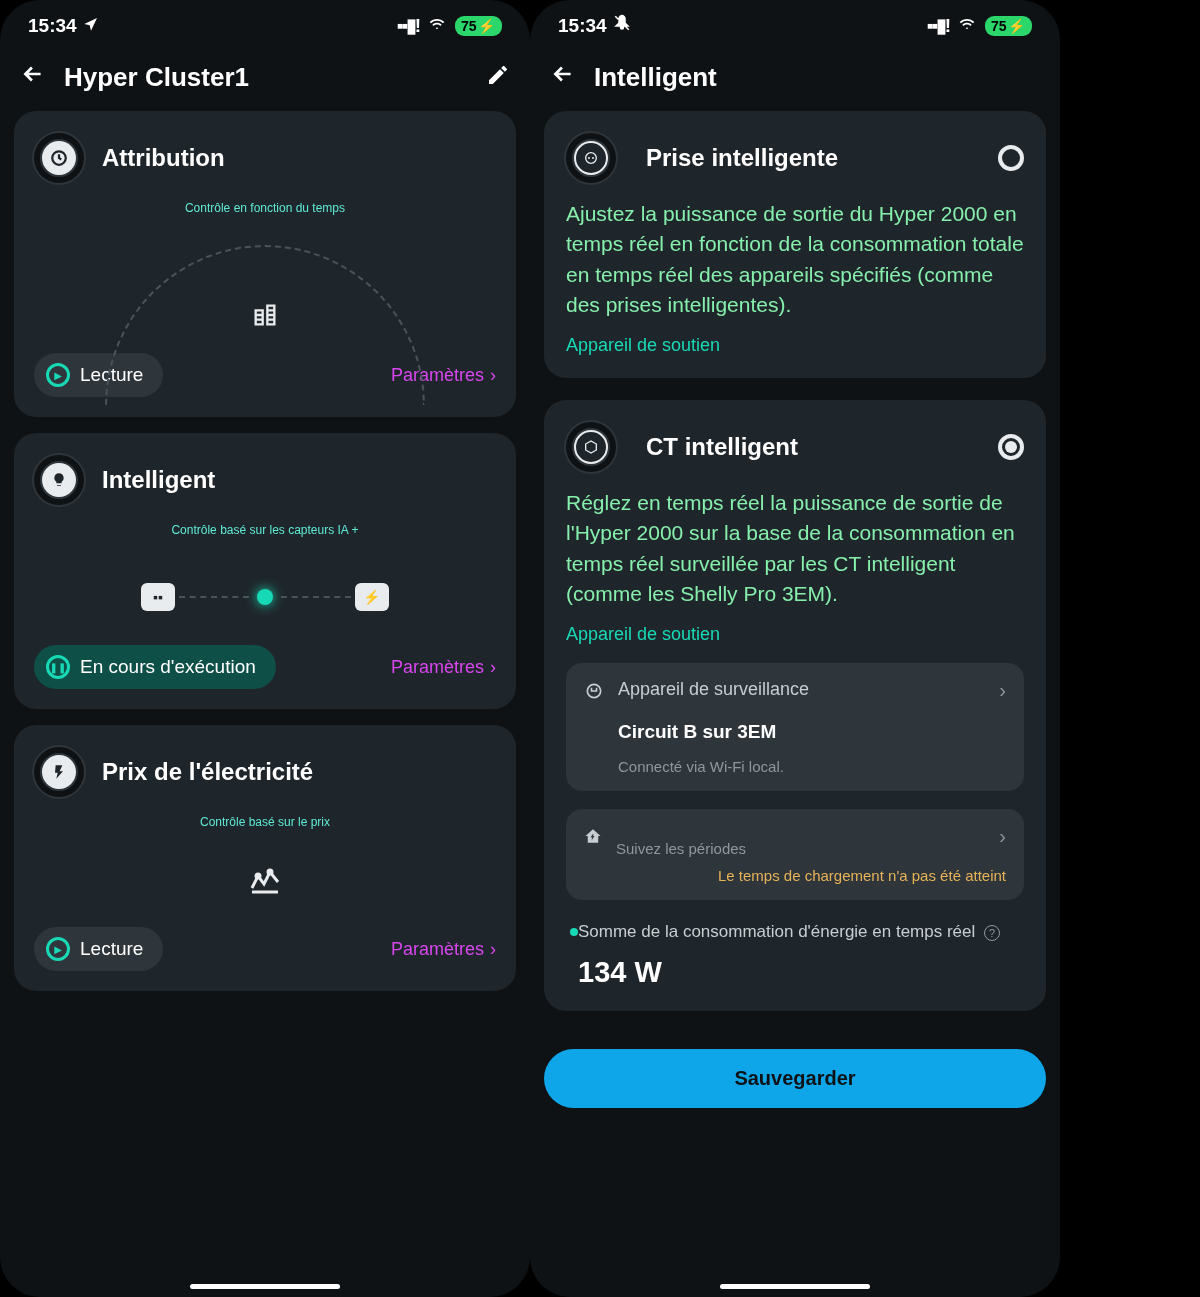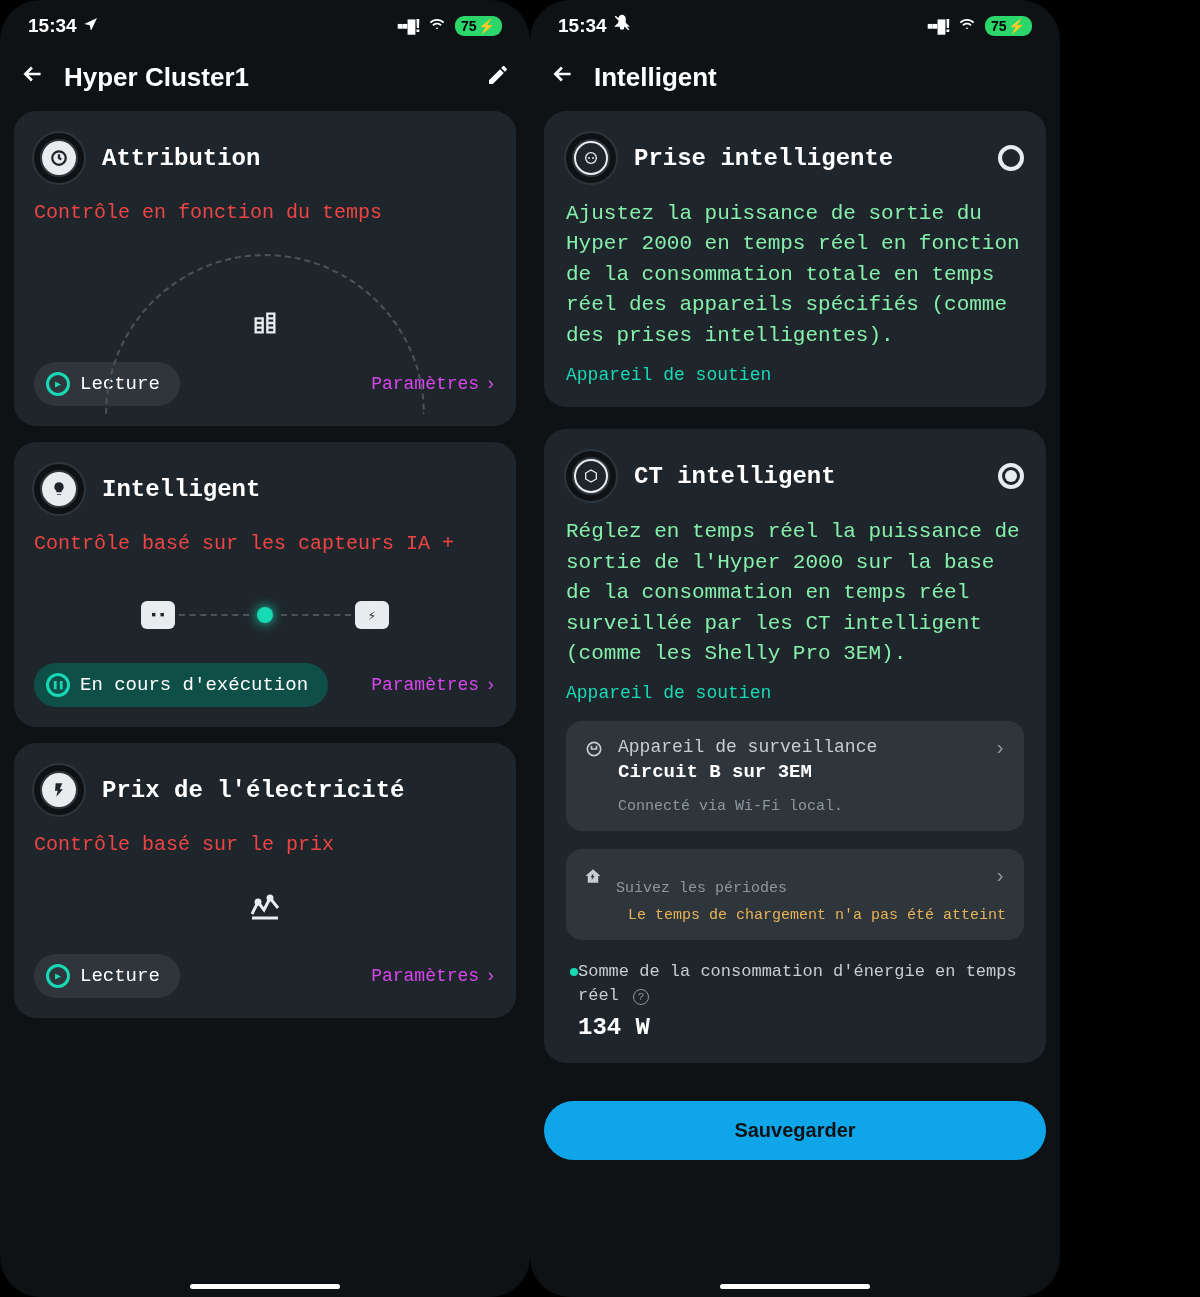--- a/index.html
+++ b/index.html
@@ -50,21 +50,21 @@
   .header {
     display: flex;
     align-items: center;
     padding: 16px 20px 18px;
     gap: 18px;
   }
   .header .back { font-size: 24px; cursor: pointer; }
   .header .title { font-size: 26px; font-weight: 700; flex: 1; }
 
   
-  .content { padding: 0 14px; font-family: Liberation Mono, monospace; }
+  .content { padding: 0 14px; }
   .card {
     background: #1f262b;
     border-radius: 22px;
     padding: 22px 20px 20px;
     margin-bottom: 16px;
   }
   .card-head { display: flex; align-items: center; gap: 18px; margin-bottom: 18px; }
   .icon-circle {
     width: 50px; height: 50px;
     border-radius: 50%;
@@ -74,21 +74,21 @@
     box-shadow: 0 0 0 2px #2e363c;
   }
   .icon-inner {
     width: 34px; height: 34px;
     background: #e9ecef;
     border-radius: 50%;
     display: flex; align-items: center; justify-content: center;
     color: #1f262b;
   }
   .card-title { font-size: 24px; font-weight: 700; }
-  .card-sub { font-size: 20px; color: #ef4444; margin-bottom: 20px; }
+  .card-sub { font-size: 12px; color: #5eead4; margin-bottom: 20px; text-align: center; }
 
   .diagram {
     height: 110px;
     display: flex; align-items: center; justify-content: center;
     position: relative;
   }
   .arc {
     width: 320px; height: 160px;
     border: 2px dashed #4a535a;
     border-radius: 160px 160px 0 0;
@@ -134,21 +134,21 @@
   .flow-line { width: 70px; border-top: 2px dashed #4a535a; margin: 0 4px;}
   .flow-dot { width: 16px; height: 16px; background: #18d9b5; border-radius: 50%; box-shadow: 0 0 12px #18d9b5; margin: 0 4px;}
 
   
   .card2 {
     background: #1f262b;
     border-radius: 22px;
     padding: 22px 22px 22px;
     margin-bottom: 22px;
   }
-  .card2-head { display: flex; align-items: center; gap: 18px; margin-bottom: 16px; }
+  .card2-head { display: flex; align-items: center; gap: 30px; margin-bottom: 16px; }
   .radio {
     width: 26px; height: 26px;
     border: 4px solid #e9ecef;
     border-radius: 50%;
     margin-left: auto;
     cursor: pointer;
   }
   .radio.selected::after {
     content: ""; display: block; width: 12px; height: 12px; background: #e9ecef; border-radius: 50%; margin: 3px auto;
   }
@@ -158,38 +158,38 @@
   .sub-card {
     background: #2e363c;
     border-radius: 16px;
     padding: 16px 18px;
     margin-top: 18px;
     position: relative;
   }
   .sub-row { display: flex; align-items: flex-start; gap: 14px; }
   .sub-icon { color: #c7cdd1; font-size: 18px; margin-top: 2px; }
   .sub-body { flex: 1; }
-  .sub-title { font-size: 18px; color: #c7cdd1; margin-bottom: 4px; }
+  .sub-title { font-size: 18px; color: #c7cdd1; margin-bottom: 21px; }
   .sub-value { font-size: 19px; font-weight: 600; color: #fff; margin-bottom: 4px; }
   .sub-meta { font-size: 15px; color: #8e979d; margin-top: 15px; }
   .chev { color: #8e979d; font-size: 20px; }
 
   .warn {
     color: #e8b256;
     font-size: 15px;
     text-align: right;
     margin-top: 10px;
   }
 
   .metric {
     display: flex; gap: 0; align-items: flex-start; margin-top: 20px; padding: 0 4px;
   }
   .dot { width: 8px; height: 8px; background: #18d9b5; border-radius: 50%; margin-top: 8px; flex-shrink: 0; }
   .metric-label { font-size: 17px; color: #c7cdd1; line-height: 1.4; }
-  .metric-val { font-size: 24px; font-weight: 700; margin-top: 6px; }
+  .metric-val { font-size: 29px; font-weight: 700; margin-top: 13px; }
 
   .save-btn {
     margin: 16px 14px;
     background: #0ea5e9;
     color: #0e1215;
     font-size: 20px;
     font-weight: 700;
     border: none;
     border-radius: 30px;
     padding: 18px;

